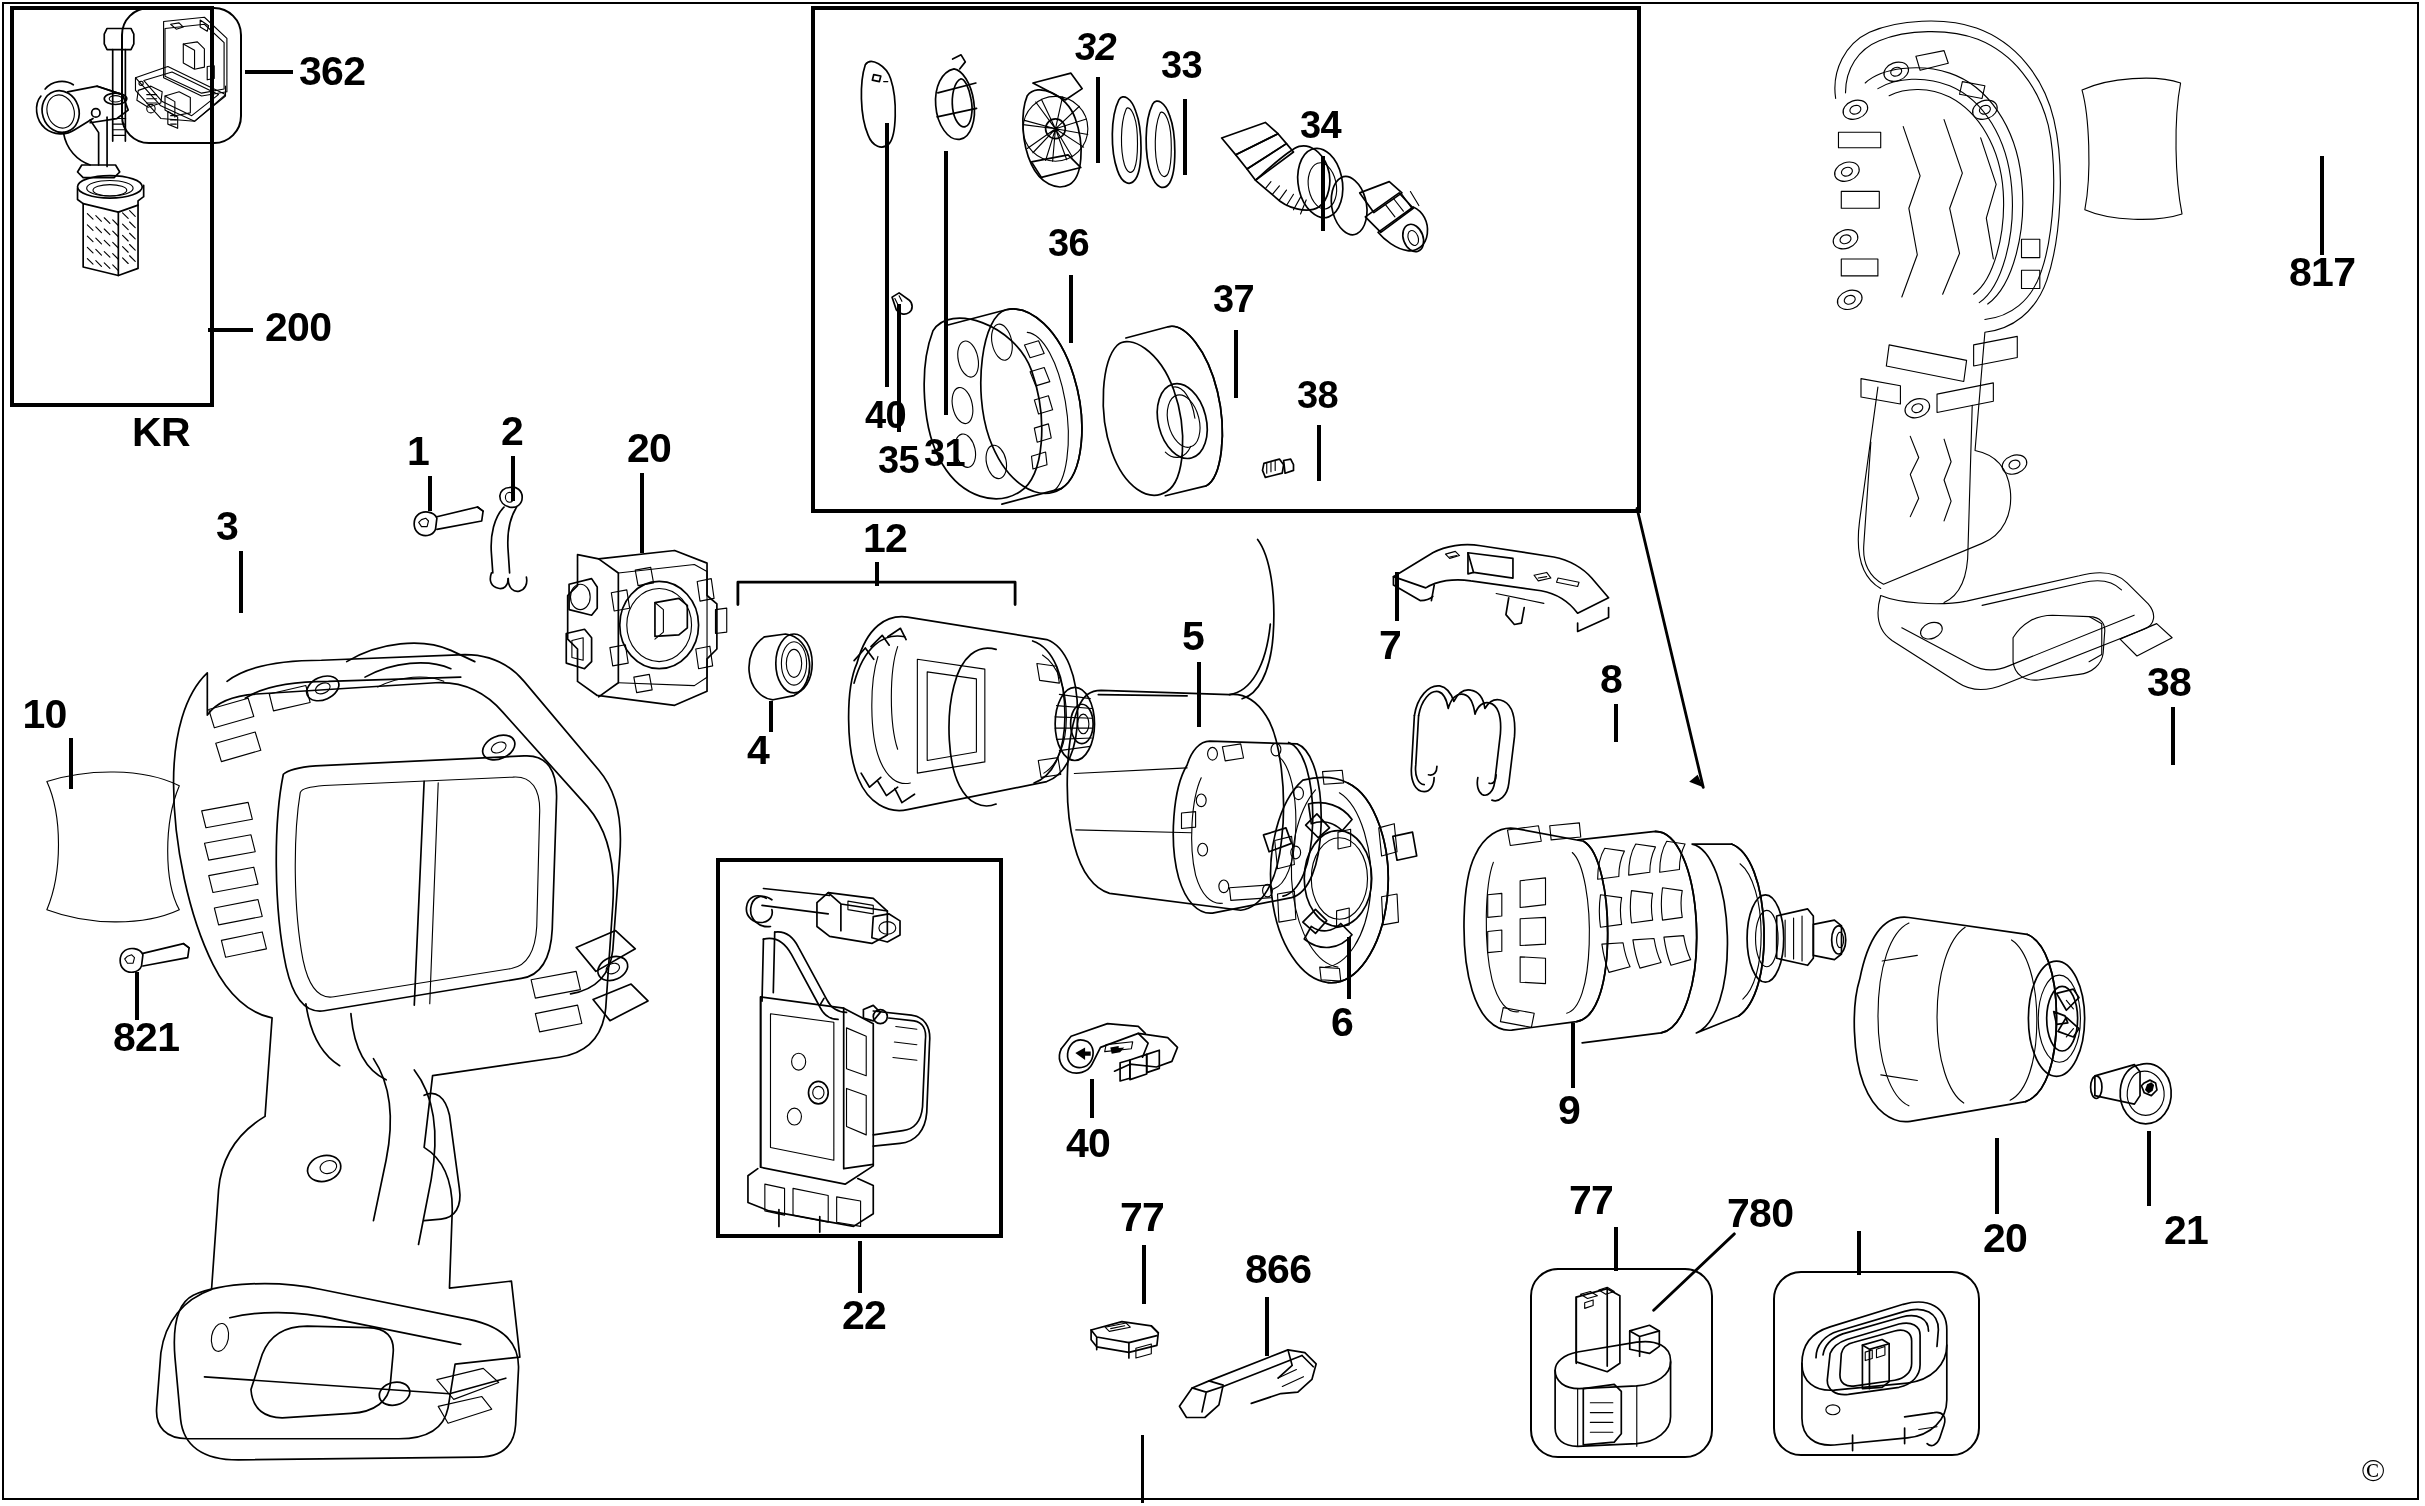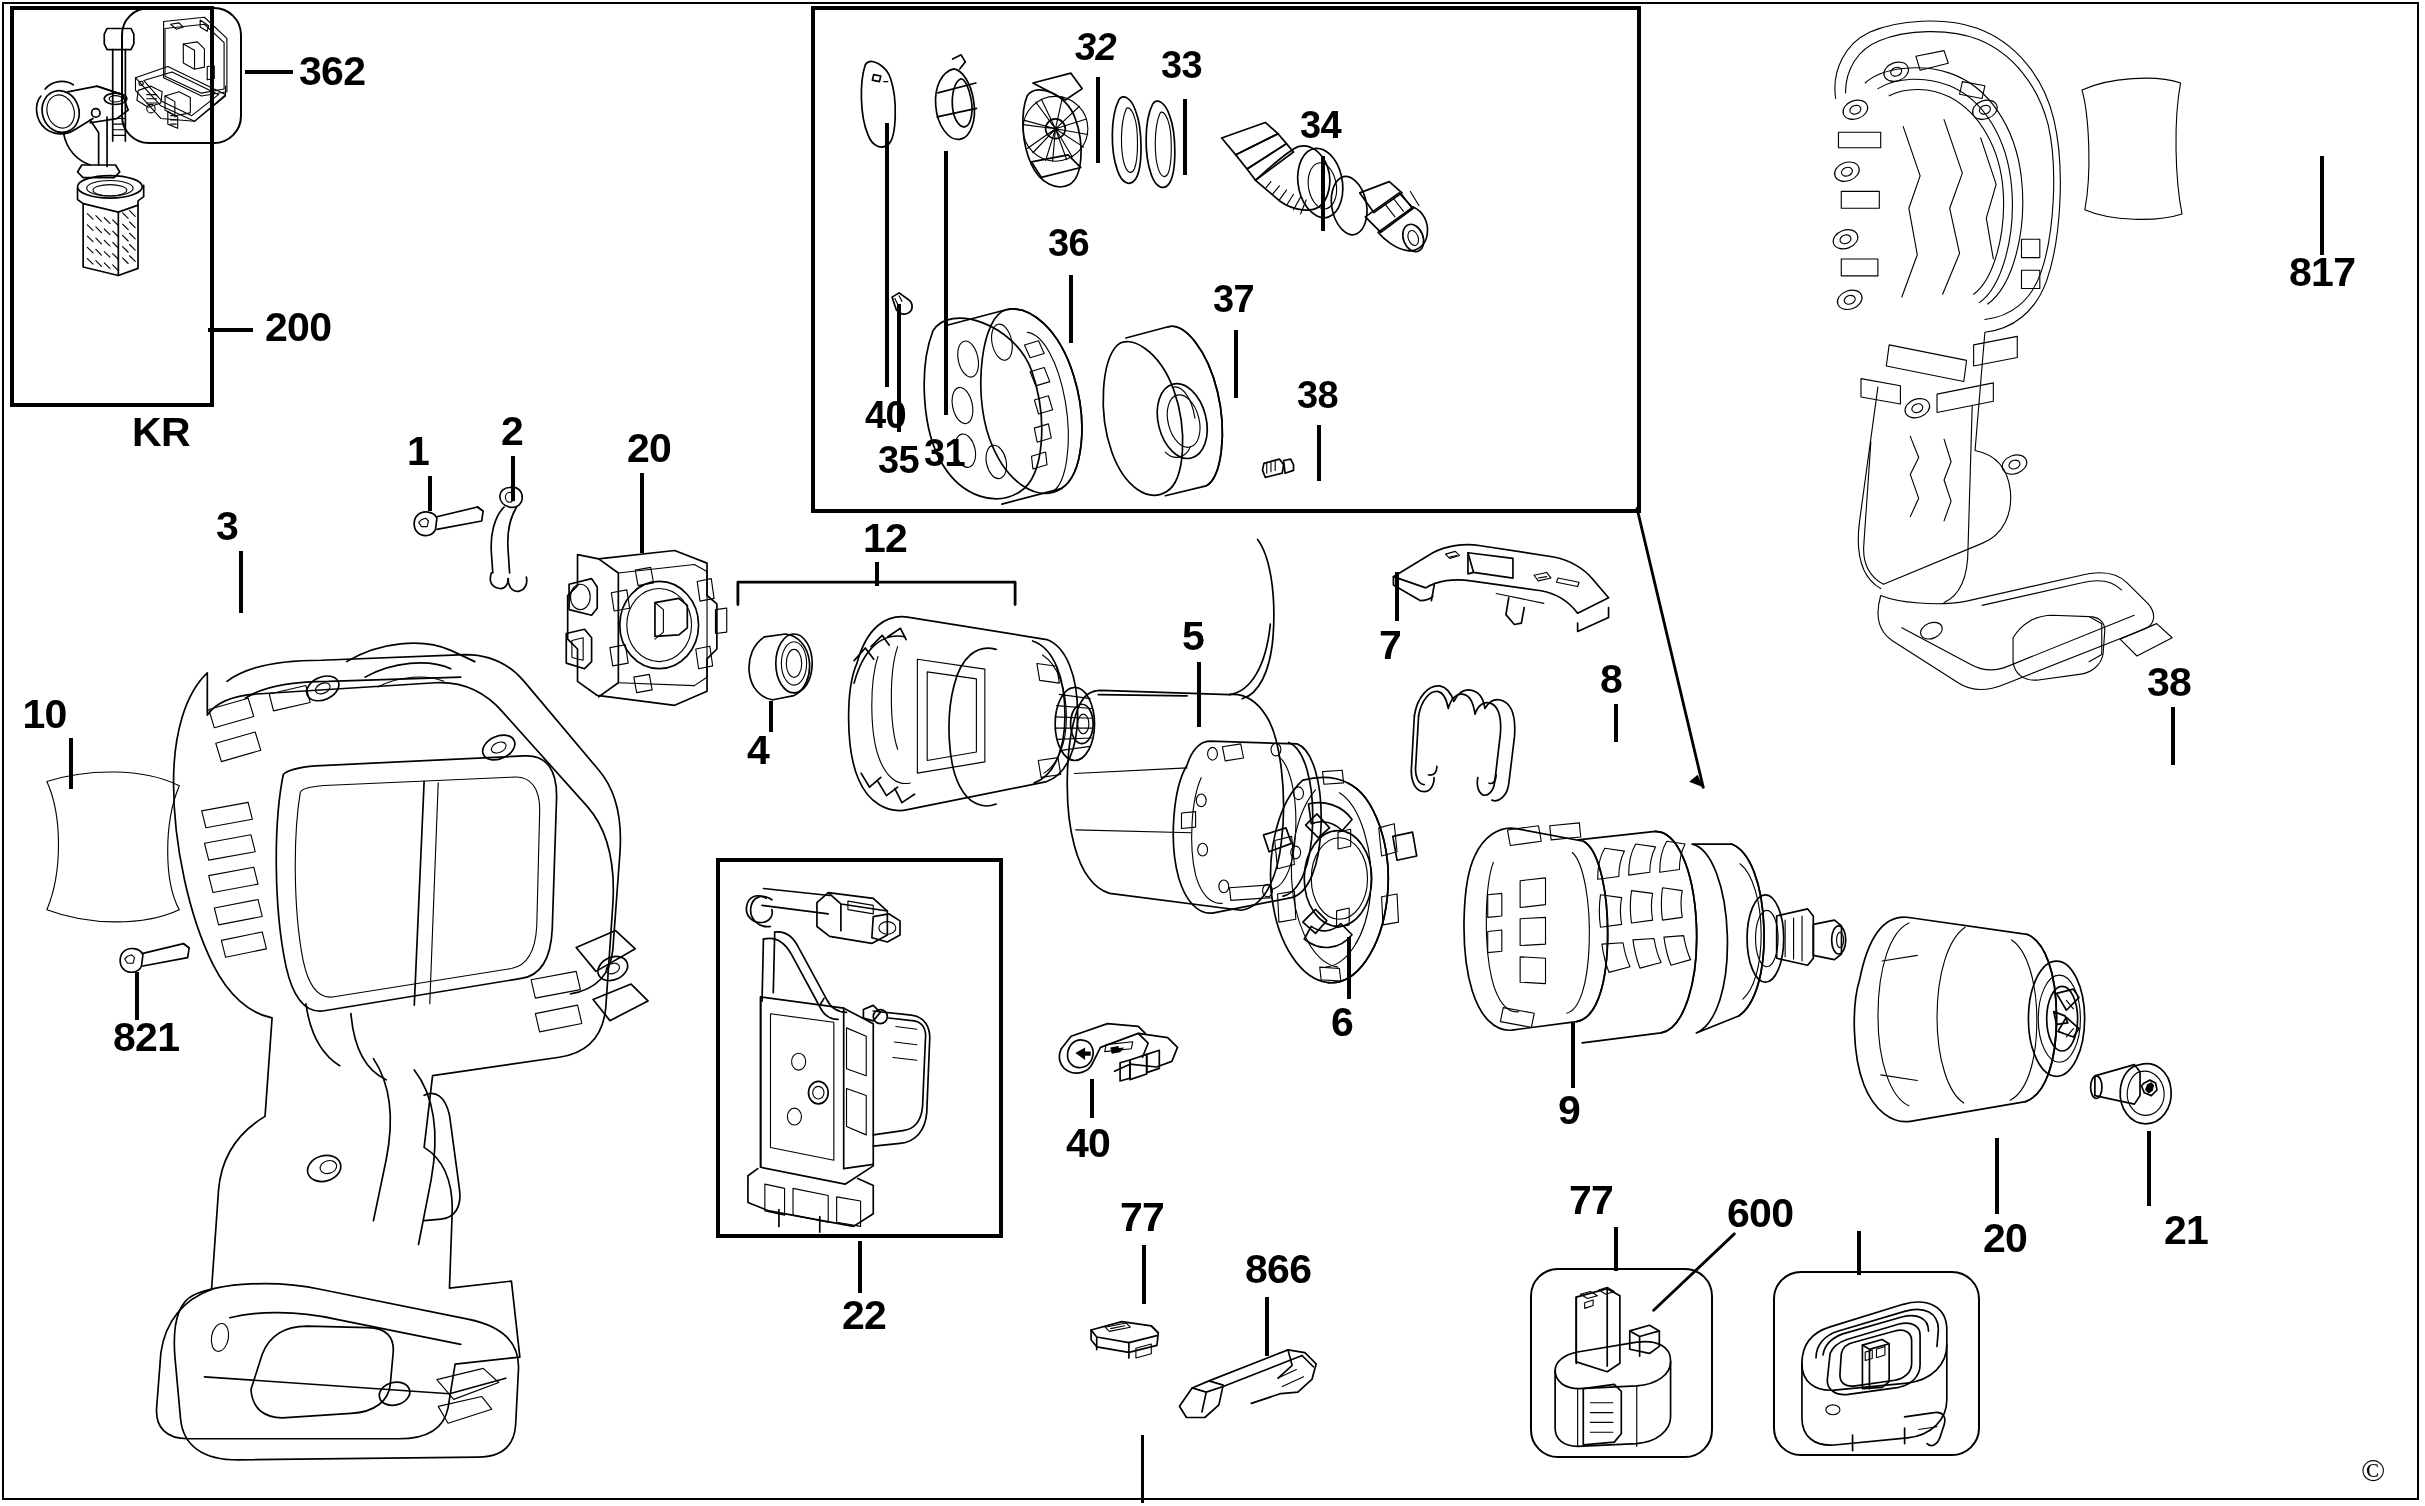--- a/index.html
+++ b/index.html
@@ -803,21 +803,21 @@
     </svg>
   </div>
   <div class="leader" style="left:1614px;top:1227px;width:3.5px;height:44px;"></div>
   <div class="lbl s2" style="left:1569px;top:1180px;">77</div>
 
   <div class="art" style="left:1648px;top:1231px;">
     <svg width="92" height="85" viewBox="0 0 130 120">
       <path class="lnb" d="M122 4 L8 112"></path>
     </svg>
   </div>
-  <div class="lbl s2" style="left:1727px;top:1193px;">600</div>
+  <div class="lbl s2" style="left:1727px;top:1193px;">780</div>
 
   <div class="box-round" style="left:1773px;top:1271px;width:207px;height:185px;"></div>
 
   <div class="art" style="left:1785px;top:1279px;">
     <svg width="190" height="173" viewBox="0 0 270 246">
       <path class="ln" d="M24 120 c0 -26 14 -44 40 -52 l104 -32 c36 -10 62 4 62 36 v100 c0 28 -22 50 -56 54 l-104 10 c-28 2 -46 -12 -46 -38 z"></path>
       <path class="ln" d="M24 120 c0 26 18 40 46 38 l104 -10 c34 -4 56 -26 56 -54"></path>
       <path class="ln" d="M44 112 c0 -18 12 -32 32 -38 l94 -28 c28 -8 48 2 48 26 l-2 24"></path>
       <path class="ln" d="M54 108 c2 -14 12 -24 28 -30 l84 -24 c22 -6 38 2 38 20"></path>
       <path class="ln" d="M64 106 c4 -10 12 -16 24 -20 l74 -22 c18 -4 30 2 30 16 l0 42 c0 16 -12 28 -30 32 l-72 10 c-18 2 -30 -6 -30 -20 z"></path>

